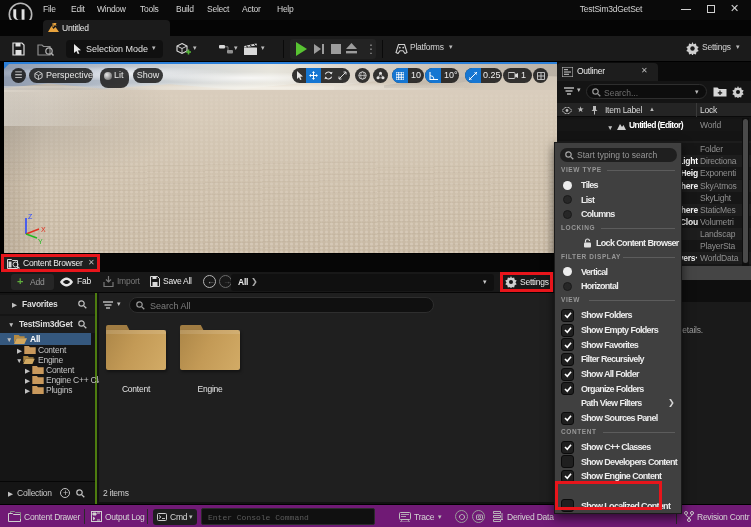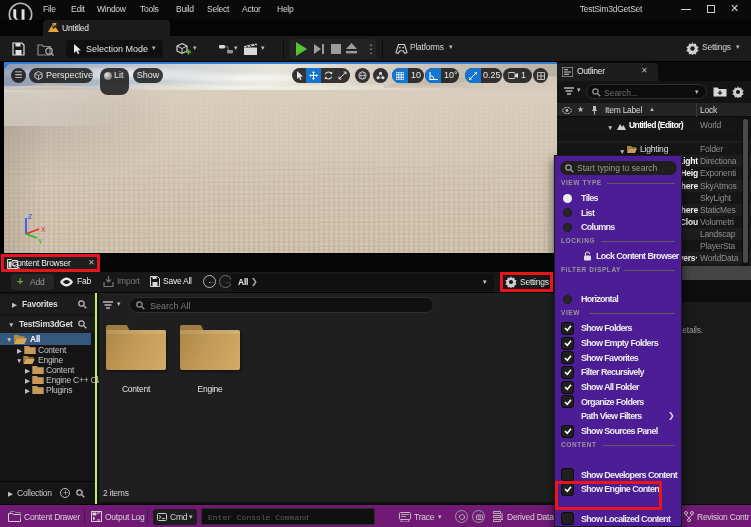--- a/index.html
+++ b/index.html
@@ -155,21 +155,21 @@
 
   <div class="abs" id="vp-toolbar" style="left:0;top:0;width:553px;height:24px;z-index:10;">
     <div class="abs" style="left:7px;top:6px;width:15px;height:15px;border-radius:50%;background:rgba(26,26,26,.88);color:#ddd;font-size:9px;line-height:15px;text-align:center;">☰</div>
     <div class="abs" style="left:25px;top:6px;width:64px;height:15px;border-radius:8px;background:rgba(26,26,26,.85);color:#e6e6e6;font-size:9px;line-height:15px;">
       <svg class="abs" style="left:5px;top:3px;" width="9" height="9" viewBox="0 0 10 10">
           <path d="M5 0.5 9 2.8v4.4L5 9.5 1 7.2V2.8z" fill="none" stroke="#dcdcdc" stroke-width="1"></path>
           <path d="M1 2.8 5 5l4-2.2M5 5v4.5" stroke="#dcdcdc" stroke-width="0.8" fill="none"></path>
         </svg>
       <span style="position:absolute;left:17px;">Perspective</span>
       </div>
-    <div class="abs" style="left:96px;top:6px;width:29px;height:27px;border-radius:8px;background:rgba(26,26,26,.85);color:#e6e6e6;font-size:9px;line-height:15px;">
+    <div class="abs" style="left:96px;top:6px;width:29px;height:20px;border-radius:8px;background:rgba(26,26,26,.85);color:#e6e6e6;font-size:9px;line-height:15px;">
       <div class="abs" style="left:4px;top:3.5px;width:8px;height:8px;border-radius:50%;background:radial-gradient(circle at 35% 35%,#e8e8e8,#555);"></div>
       <span style="position:absolute;left:14px;">Lit</span>
       </div>
     <div class="abs" style="left:129px;top:6px;width:30px;height:15px;border-radius:8px;background:rgba(26,26,26,.85);color:#e6e6e6;font-size:9px;line-height:15px;text-align:center;">Show</div>
 
     <div class="abs" style="left:288px;top:6px;width:58px;height:15px;border-radius:8px;background:rgba(26,26,26,.88);overflow:hidden;">
       <svg class="abs" style="left:4px;top:3px;" width="8" height="9" viewBox="0 0 8 9">
           <path d="M1 0 L7 5.5 L4.2 5.7 L5.6 8.6 L4.2 9 L3 6.3 L1 8z" fill="#e8e8e8"></path>
         </svg>
       <div class="abs" style="left:14px;top:0;width:15px;height:15px;background:#1576d2;"></div>
@@ -373,21 +373,21 @@
 <div class="abs" id="cbrowser" style="left:0;top:254px;width:557px;height:250px;background:#111;overflow:hidden;">
 
   <div class="abs" style="left:0;top:0;width:557px;height:18px;background:#060606;"></div>
   <div class="abs" style="left:2px;top:1px;width:97px;height:17px;background:#1e1e1e;border-radius:4px 4px 0 0;"></div>
   <svg class="abs" style="left:7px;top:4px;" width="13" height="11" viewBox="0 0 13 11">
       <path d="M0.5 1.5h4l1 1h5V10.5H0.5z" fill="none" stroke="#d8d8d8" stroke-width="1"></path>
       <rect x="1.5" y="3.5" width="3" height="6" fill="#d8d8d8"></rect>
       <circle cx="8.5" cy="6.5" r="2.5" fill="none" stroke="#d8d8d8" stroke-width="1"></circle>
       <line x1="10.3" y1="8.3" x2="12.5" y2="10.5" stroke="#d8d8d8" stroke-width="1.2"></line>
     </svg>
-  <span class="abs t9" style="left:11px;top:4px;color:#ececec;">Content Browser</span>
+  <span class="abs t9" style="left:23px;top:4px;color:#ececec;">Content Browser</span>
   <span class="abs" style="left:88px;top:4px;color:#b8b8b8;font-size:8px;">✕</span>
 
   <div class="abs" style="left:0;top:18px;width:557px;height:21px;background:#181818;border-bottom:1px solid #060606;"></div>
   <div class="abs" style="left:11px;top:20px;width:43px;height:16px;background:#262626;border-radius:3px;">
     <span class="abs" style="left:6px;top:1px;color:#5fae3c;font-size:11px;font-weight:bold;">+</span>
     <span class="abs t9" style="left:19px;top:3px;color:#969696;">Add</span>
   </div>
   <svg class="abs" style="left:59px;top:23px;" width="15" height="10" viewBox="0 0 15 10">
       <path d="M1 5C3 1.5 6 0.5 7.5 0.5S12 1.5 14 5c-2 3.5-5 4.5-6.5 4.5S3 8.5 1 5z" fill="#e6e6e6"></path>
       <path d="M4 5c1-1.5 2.5-2 3.5-2s2.5.5 3.5 2c-1 1.5-2.5 2-3.5 2S5 6.5 4 5z" fill="#181818"></path>
@@ -414,21 +414,21 @@
     <span class="abs t9" style="left:7px;top:3px;color:#ececec;font-weight:bold;">All</span>
     <span class="abs" style="left:20px;top:3px;color:#aaa;font-size:8px;">❯</span>
     <span class="abs" style="left:252px;top:4px;color:#ccc;font-size:7px;">▾</span>
   </div>
   <svg class="abs" style="left:505px;top:22px;" width="12" height="12" viewBox="0 0 13 13">
       <path d="M6.5 0l1 2.2 2.4-.6.6 2.4L12.7 5l-1.4 2 1.4 2-2.2 1-.6 2.4-2.4-.6-1 2.2-1-2.2-2.4.6-.6-2.4L.3 9l1.4-2L.3 5l2.2-1 .6-2.4 2.4.6z" fill="#cfcfcf"></path>
       <circle cx="6.5" cy="6.5" r="2.2" fill="#181818"></circle>
     </svg>
   <span class="abs t9" style="left:520px;top:23px;color:#ececec;">Settings</span>
 
-  <div class="abs" style="left:0;top:39px;width:97px;height:211px;background:#151515;border-right:2px solid #bef264;">
+  <div class="abs" style="left:0;top:39px;width:97px;height:211px;background:#151515;border-right:2px solid #4d7c0f;">
     <div class="abs" style="left:0;top:2px;width:95px;height:19px;background:#1c1c1c;">
       <span class="arr" style="left:12px;top:6px;">▶</span>
       <span class="abs t9" style="left:22px;top:4px;color:#dcdcdc;font-weight:bold;">Favorites</span>
       <svg class="abs" style="left:78px;top:5px;" width="9" height="9" viewBox="0 0 9 9">
           <circle cx="3.5" cy="3.5" r="2.7" fill="none" stroke="#c2c2c2" stroke-width="1.2"></circle>
           <line x1="5.6" y1="5.6" x2="8.3" y2="8.3" stroke="#c2c2c2" stroke-width="1.3"></line>
         </svg>
     </div>
     <div class="abs" style="left:0;top:23px;width:95px;height:17px;background:#1c1c1c;">
       <span class="arr" style="left:8px;top:5px;">▼</span>
@@ -568,21 +568,21 @@
   <div class="abs" style="left:676px;top:4px;width:1px;height:15px;background:#2a2a2a;"></div>
   <svg class="abs" style="left:684px;top:6px;" width="10" height="11" viewBox="0 0 10 11">
       <circle cx="2" cy="2" r="1.5" fill="none" stroke="#cfcfcf"></circle>
       <circle cx="8" cy="2" r="1.5" fill="none" stroke="#cfcfcf"></circle>
       <circle cx="5" cy="9" r="1.5" fill="none" stroke="#cfcfcf"></circle>
       <path d="M2 3.5C2 6 5 5 5 7.5M8 3.5C8 6 5 5 5 7.5" fill="none" stroke="#cfcfcf" stroke-width="0.9"></path>
     </svg>
   <span class="abs t9" style="left:697px;top:7px;color:#d6d6d6;white-space:nowrap;">Revision Contr</span>
 </div>
 
-<div class="abs" id="menu" style="left:554px;top:155px;width:128px;height:372px;background:#4c1d95;border:1px solid #1a1a1a;box-shadow:0 4px 10px rgba(0,0,0,.6);z-index:40;">
+<div class="abs" id="menu" style="left:554px;top:142px;width:128px;height:372px;background:#404040;border:1px solid #1a1a1a;box-shadow:0 4px 10px rgba(0,0,0,.6);z-index:40;">
   <div class="abs" style="left:5px;top:5px;width:117px;height:14px;background:#1f1f1f;border-radius:8px;">
     <svg class="abs" style="left:5px;top:2.5px;" width="9" height="9" viewBox="0 0 9 9">
         <circle cx="3.5" cy="3.5" r="2.7" fill="none" stroke="#a8a8a8" stroke-width="1.2"></circle>
         <line x1="5.6" y1="5.6" x2="8.3" y2="8.3" stroke="#a8a8a8" stroke-width="1.3"></line>
       </svg>
     <span class="abs" style="left:17px;top:2px;color:#989898;font-size:8.5px;white-space:nowrap;">Start typing to search</span>
   </div>
   <div class="abs mh" style="top:20px;">VIEW TYPE</div>
     <div class="hl" style="left:52px;top:27px;"></div>
   <div class="abs" style="left:0;top:35px;width:126px;height:14px;">
@@ -601,20 +601,24 @@
     <div class="hl" style="left:46px;top:85px;"></div>
   <div class="abs" style="left:0;top:93px;width:126px;height:14px;">
     <svg class="abs" style="left:28px;top:2px;" width="9" height="10" viewBox="0 0 9 10">
         <rect x="1" y="4.5" width="7" height="5" rx="1" fill="#e0e0e0"></rect>
         <path d="M2.5 4.5V3a2 2 0 0 1 4 0" fill="none" stroke="#e0e0e0" stroke-width="1.2"></path>
       </svg>
     <span class="mi" style="left:41px;">Lock Content Browser</span>
     </div>
   <div class="abs mh" style="top:107px;">FILTER DISPLAY</div>
     <div class="hl" style="left:68px;top:114px;"></div>
+  <div class="abs" style="left:0;top:121.5px;width:126px;height:14px;">
+      <span class="rd" style="background:#ededed;"></span>
+      <span class="mi">Vertical</span>
+    </div>
   <div class="abs" style="left:0;top:136px;width:126px;height:14px;">
       <span class="rd" style="background:#272727;border:1px solid #1a1a1a;"></span>
       <span class="mi">Horizontal</span>
     </div>
   <div class="abs mh" style="top:150px;">VIEW</div>
     <div class="hl" style="left:34px;top:157px;"></div>
   <div class="abs" style="left:0;top:165px;width:126px;height:14px;">
       <span class="cb">
         <svg width="10" height="10" viewBox="0 0 10 10">
           <path d="M2 5l2.3 2.3L8 2.8" stroke="#fff" stroke-width="1.6" fill="none"></path>
@@ -669,20 +673,28 @@
   <div class="abs" style="left:0;top:268px;width:126px;height:14px;">
       <span class="cb">
         <svg width="10" height="10" viewBox="0 0 10 10">
           <path d="M2 5l2.3 2.3L8 2.8" stroke="#fff" stroke-width="1.6" fill="none"></path>
         </svg>
       </span>
       <span class="mi">Show Sources Panel</span>
     </div>
   <div class="abs mh" style="top:282px;">CONTENT</div>
     <div class="hl" style="left:48px;top:289px;"></div>
+  <div class="abs" style="left:0;top:297px;width:126px;height:14px;">
+      <span class="cb">
+        <svg width="10" height="10" viewBox="0 0 10 10">
+          <path d="M2 5l2.3 2.3L8 2.8" stroke="#fff" stroke-width="1.6" fill="none"></path>
+        </svg>
+      </span>
+      <span class="mi">Show C++ Classes</span>
+    </div>
   <div class="abs" style="left:0;top:311.5px;width:126px;height:14px;padding-left:20px;">
       <span class="cb"></span>
       <span class="mi">Show Developers Content</span>
     </div>
   <div class="abs" style="left:0;top:326px;width:126px;height:14px;">
       <span class="cb">
         <svg width="10" height="10" viewBox="0 0 10 10">
           <path d="M2 5l2.3 2.3L8 2.8" stroke="#fff" stroke-width="1.6" fill="none"></path>
         </svg>
       </span>

